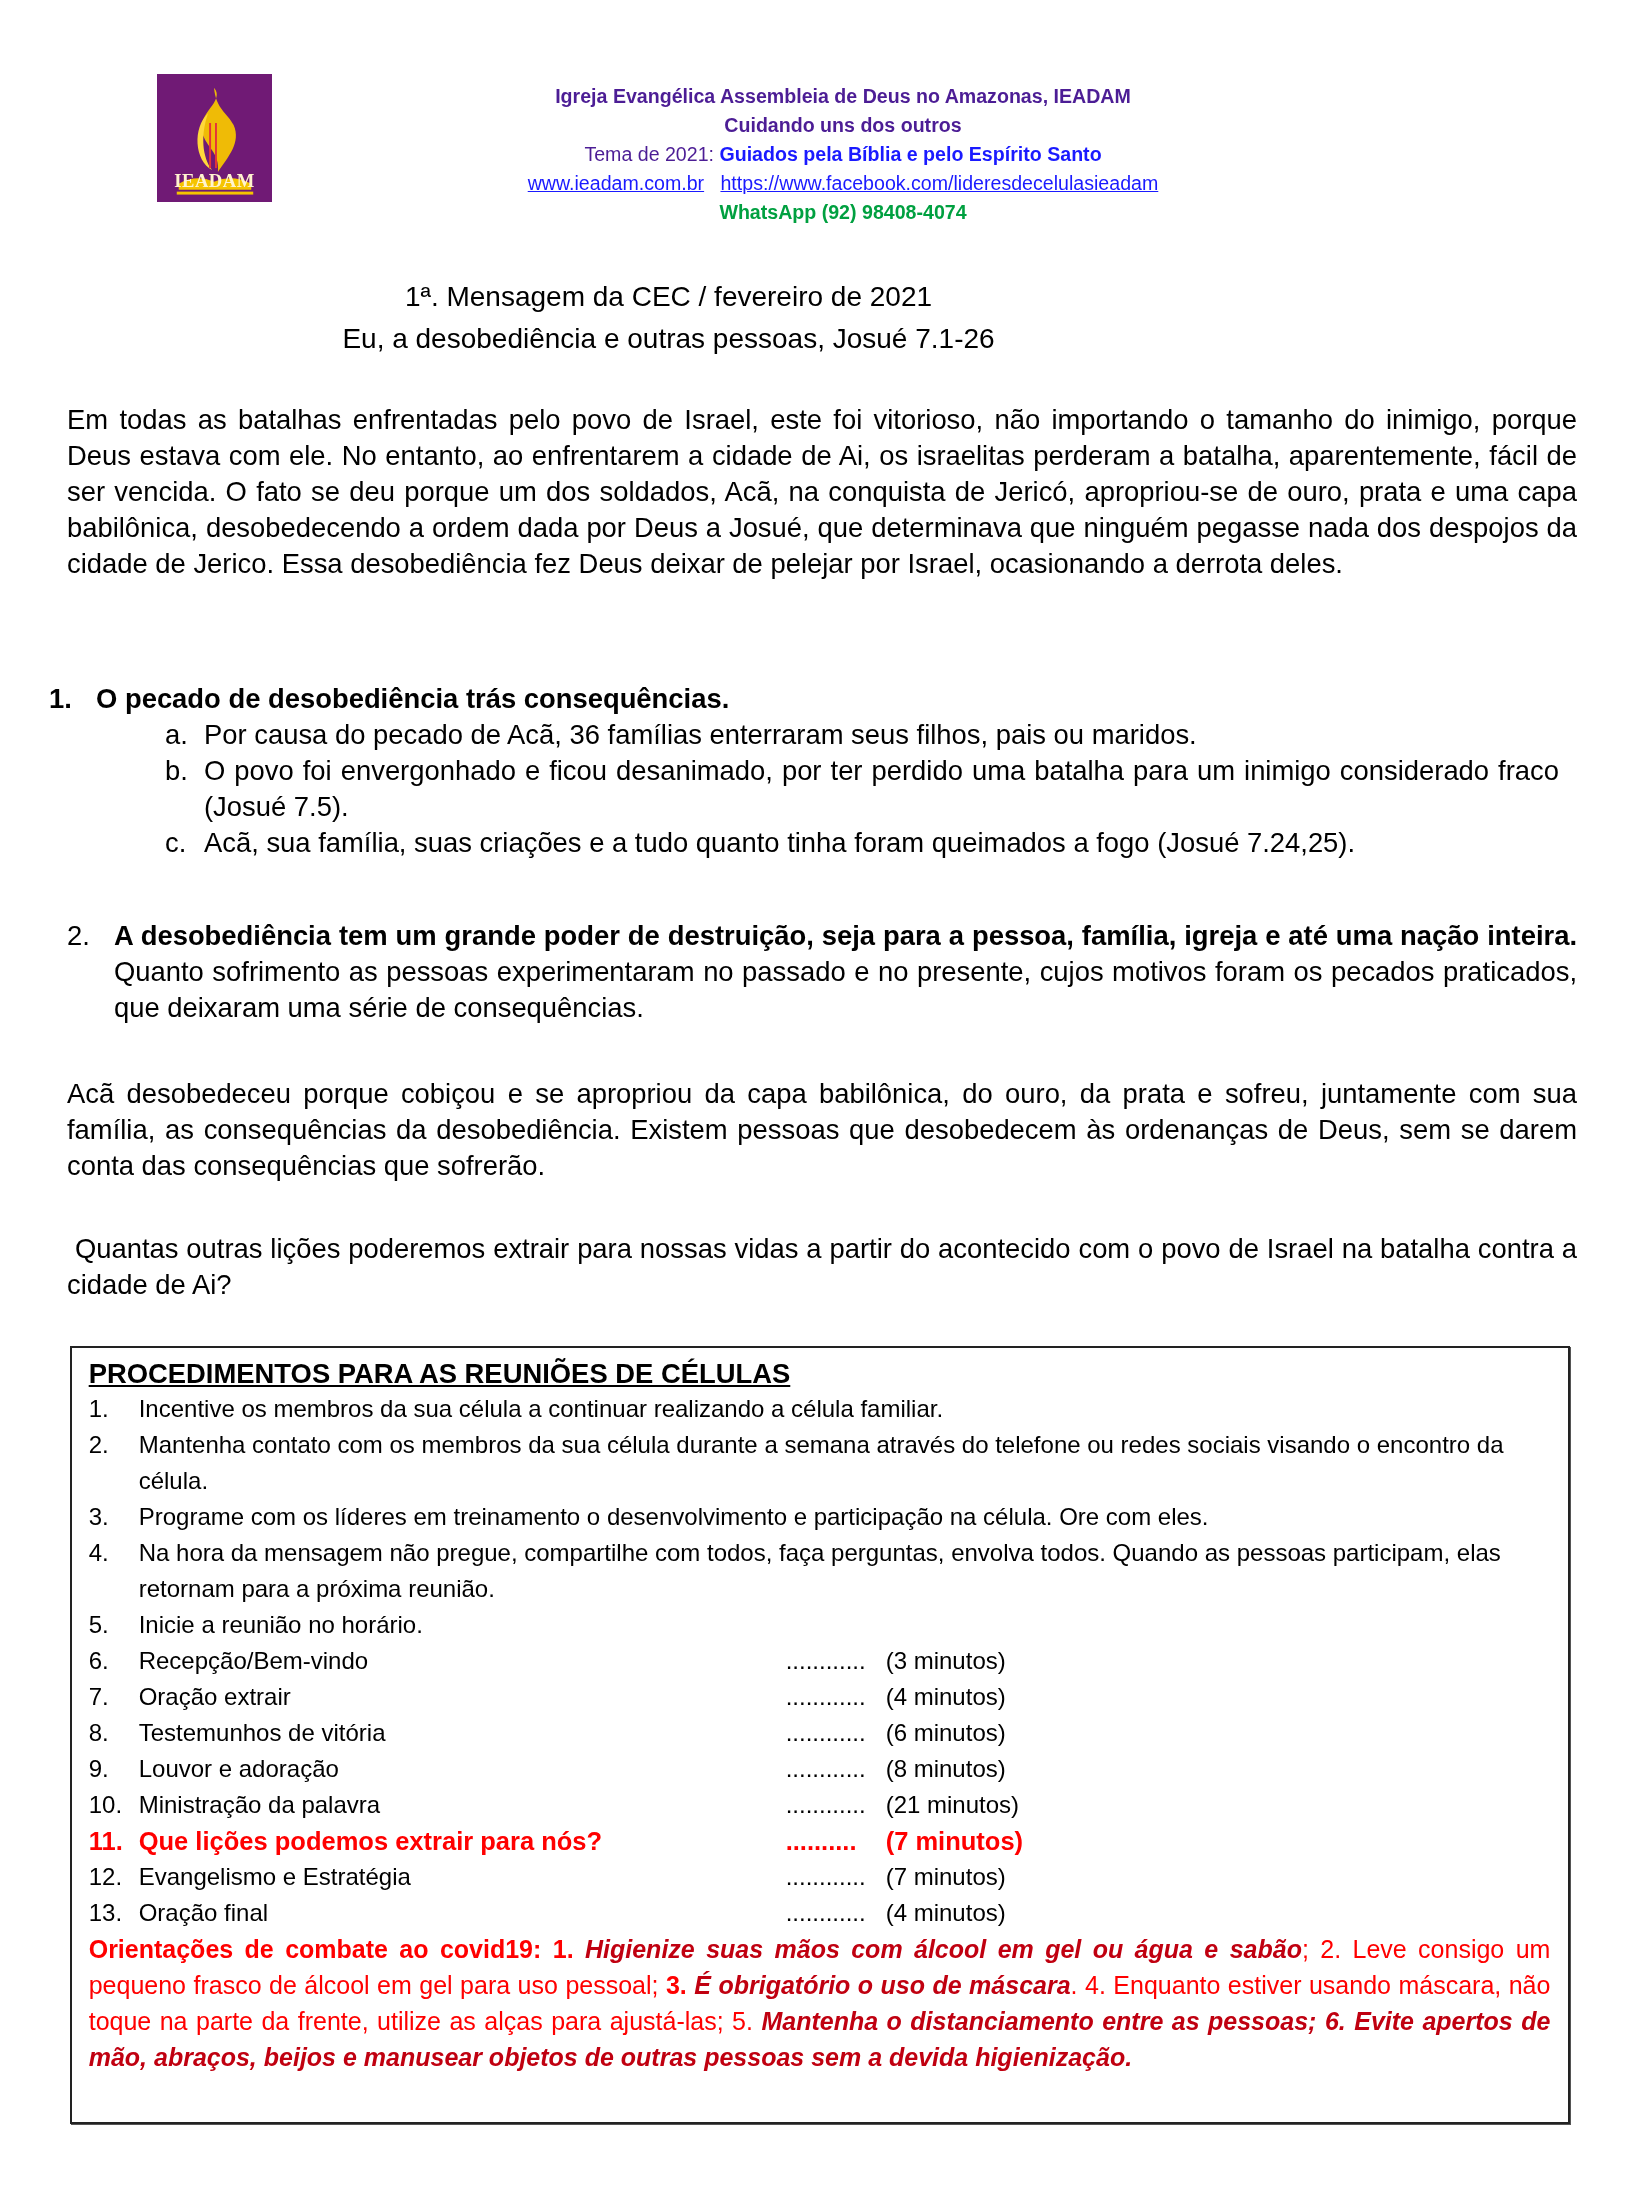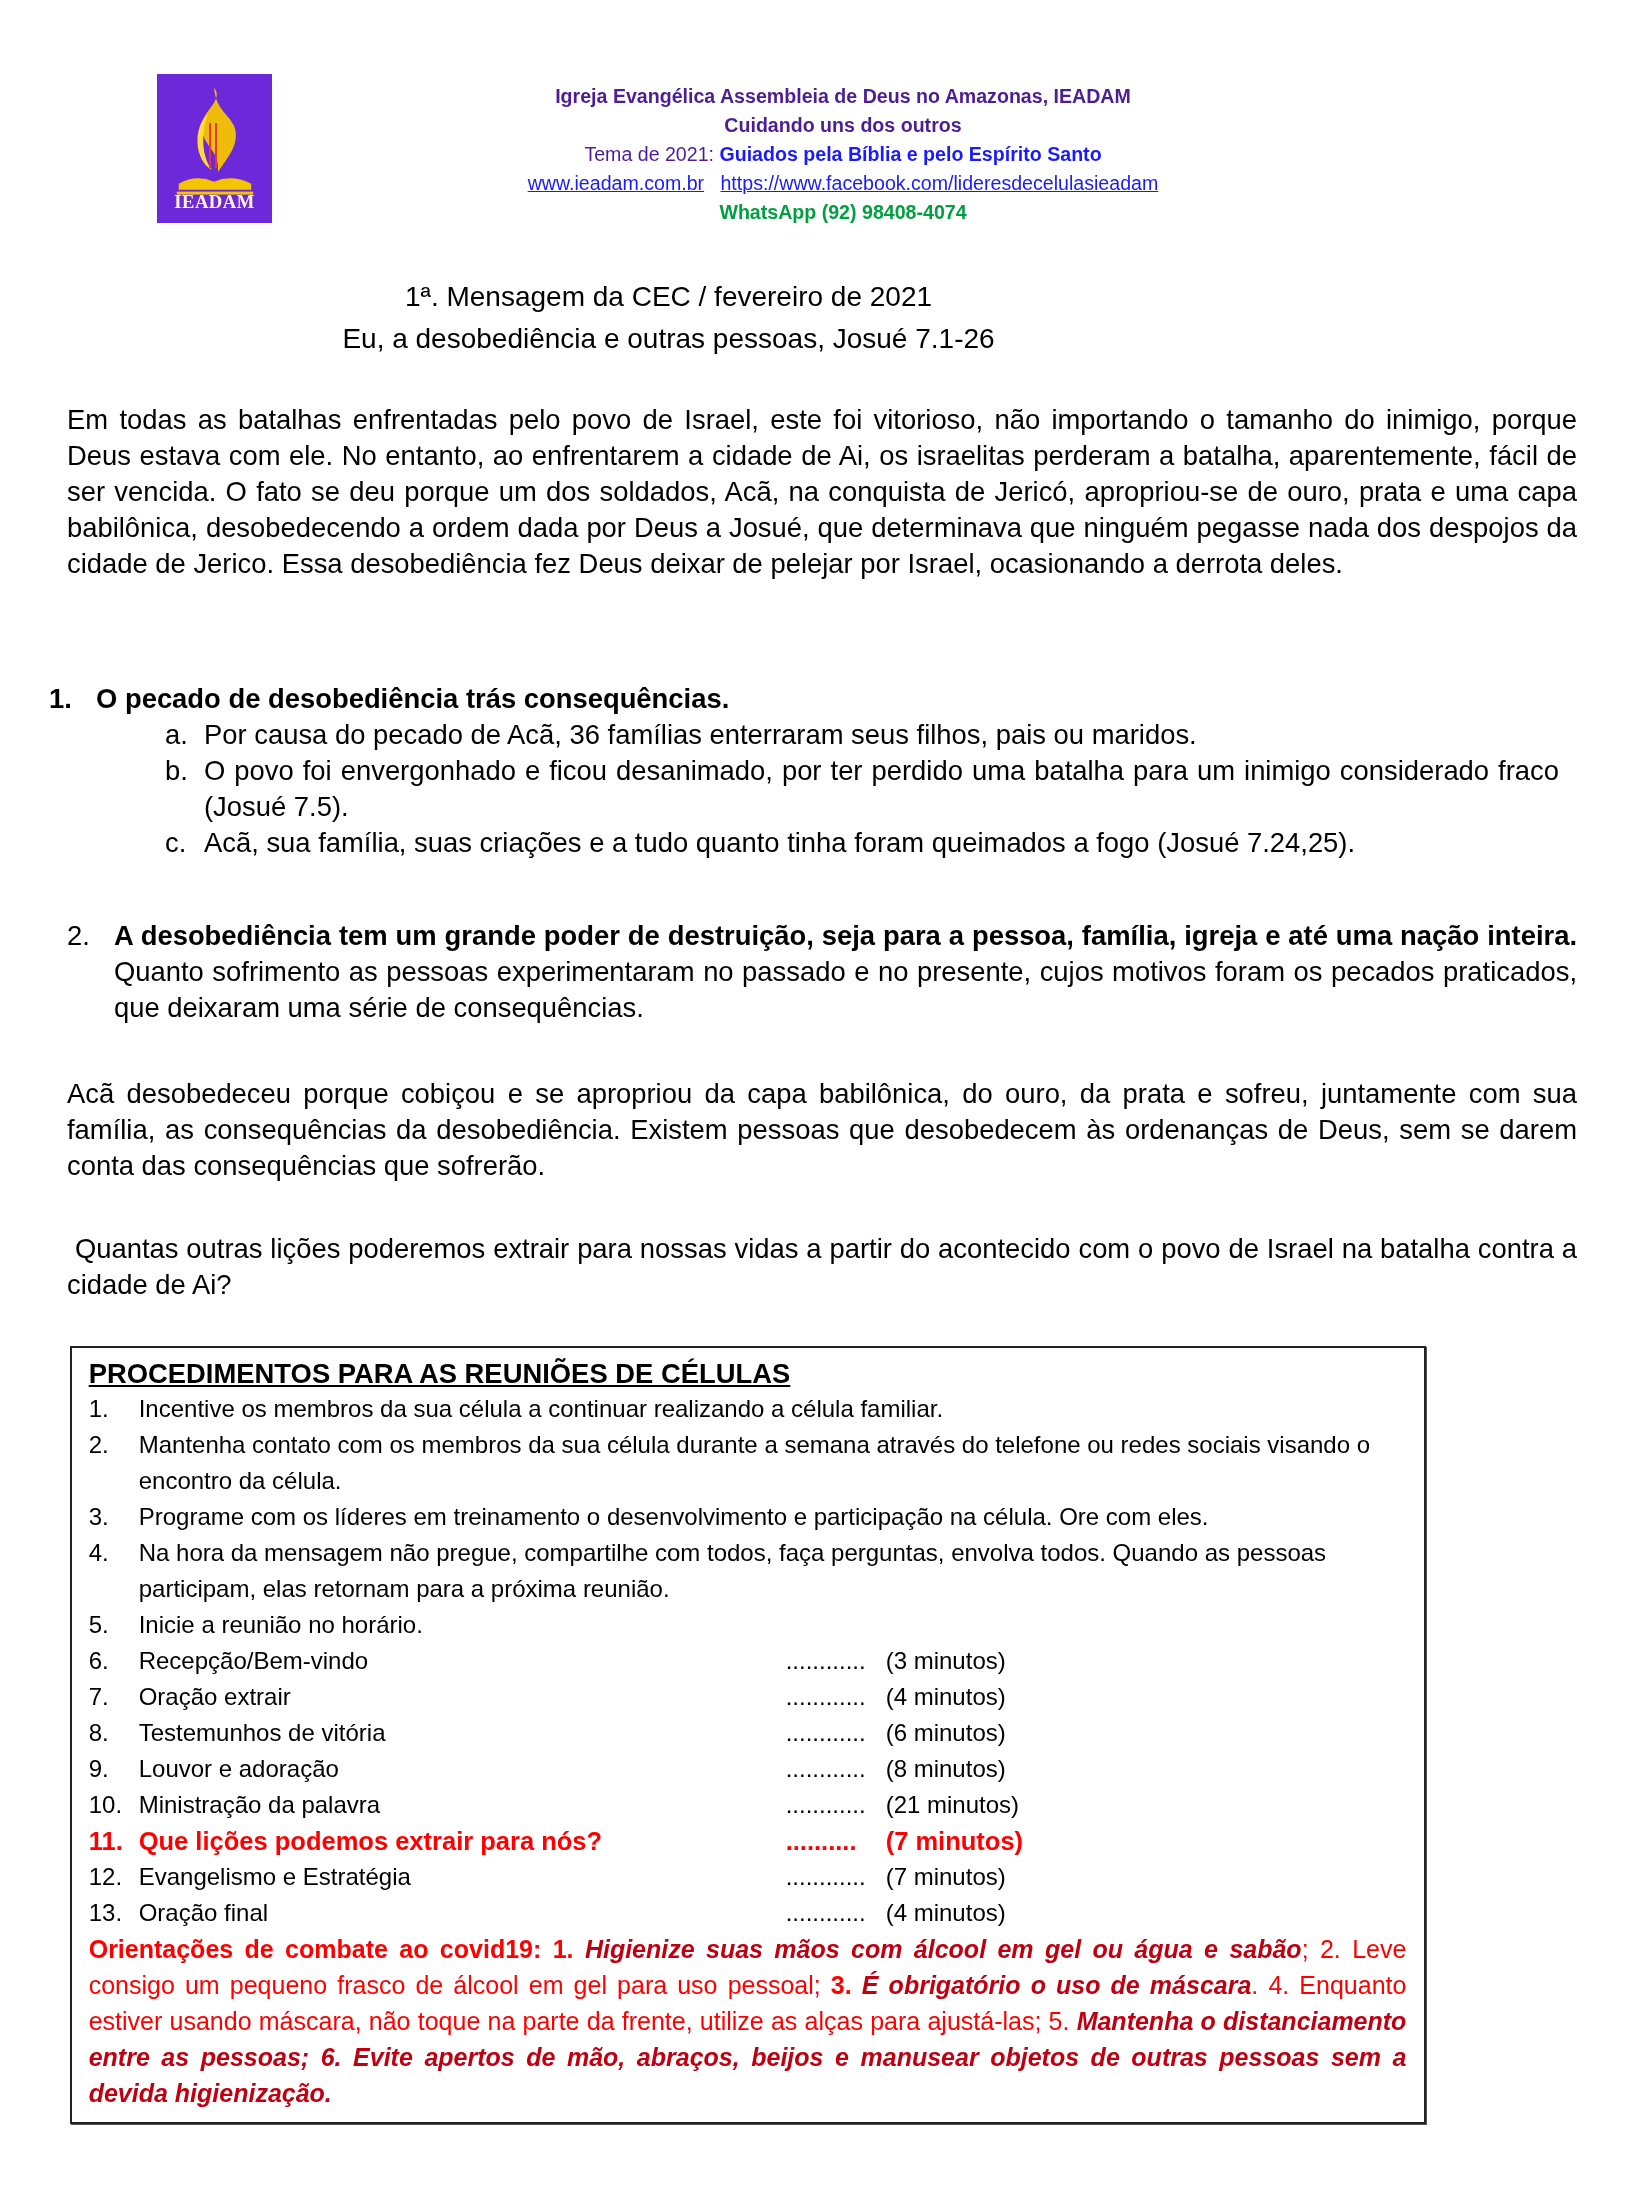--- a/index.html
+++ b/index.html
@@ -1,21 +1,21 @@
 <!DOCTYPE html>
 <html><head>
 <meta charset="utf-8">
 <style>
   html, body { margin: 0; padding: 0; background: #ffffff; }
   body { width: 1647px; height: 2205px; position: relative; overflow: hidden;
          font-family: "Liberation Sans", sans-serif; color: #000; }
 
   
-  .logo { position: absolute; left: 157px; top: 74px; width: 115px; height: 149px;
-          background: #6d28d9; }
+  .logo { position: absolute; left: 157px; top: 74px; width: 115px; height: 128px;
+          background: #701a75; }
   .logo svg { position: absolute; left: 0; top: 0; }
   .logo-text { position: absolute; left: 0; right: 0; bottom: 9.8px; text-align: center;
                font-family: "Liberation Serif", serif; font-weight: bold; font-size: 18.6px;
                color: #fff3cf; letter-spacing: 0.5px; }
 
   .header-lines { position: absolute; left: 392px; width: 902px; top: 82px; text-align: center;
                   font-family: "Liberation Sans", sans-serif; font-weight: bold; font-size: 19.6px; line-height: 29px; }
   .header-lines .red { color: #4c1d95; }
   .header-lines .blue { color: #1a1aff; }
   .header-lines .green { color: #00a040; }
@@ -38,21 +38,21 @@
   .sub .txt { flex: 1; }
   .sec2 { position: absolute; left: 67px; width: 1510px; top: 918px; font-size: 27.4px; line-height: 36px;
           display: flex; text-align: justify; }
   .sec2 .num { width: 47px; flex: none; }
   .sec2 .txt { flex: 1; }
   .sec2 b { font-weight: bold; }
   .p3 { top: 1076px; }
   .p4 { top: 1231px; }
 
   
-  .box { position: absolute; left: 70px; top: 1346px; width: 1356px; height: 778px;
+  .box { position: absolute; left: 70px; top: 1346px; width: 1500px; height: 778px;
          border: 2px solid #222; box-shadow: 1px 1px 0 #555; box-sizing: border-box; }
   .box-inner { position: absolute; left: 16.7px; top: 7.8px; right: 17.6px; font-size: 24px; line-height: 36px; }
   .box-title { font-weight: bold; text-decoration: underline; font-size: 27.4px; line-height: 35px; }
   .proc { display: flex; }
   .proc .n { width: 50px; flex: none; }
   .proc .t { flex: 1; }
   .proc .t .name { display: inline-block; width: 647px; }
   .proc .t .dots { display: inline-block; width: 100px; }
   .proc.hl { color: #ff0000; font-weight: bold; font-size: 25.5px; }
   .covid { color: #ff0000; text-align: justify; font-size: 25px; line-height: 36px; margin-top: 0px; }

